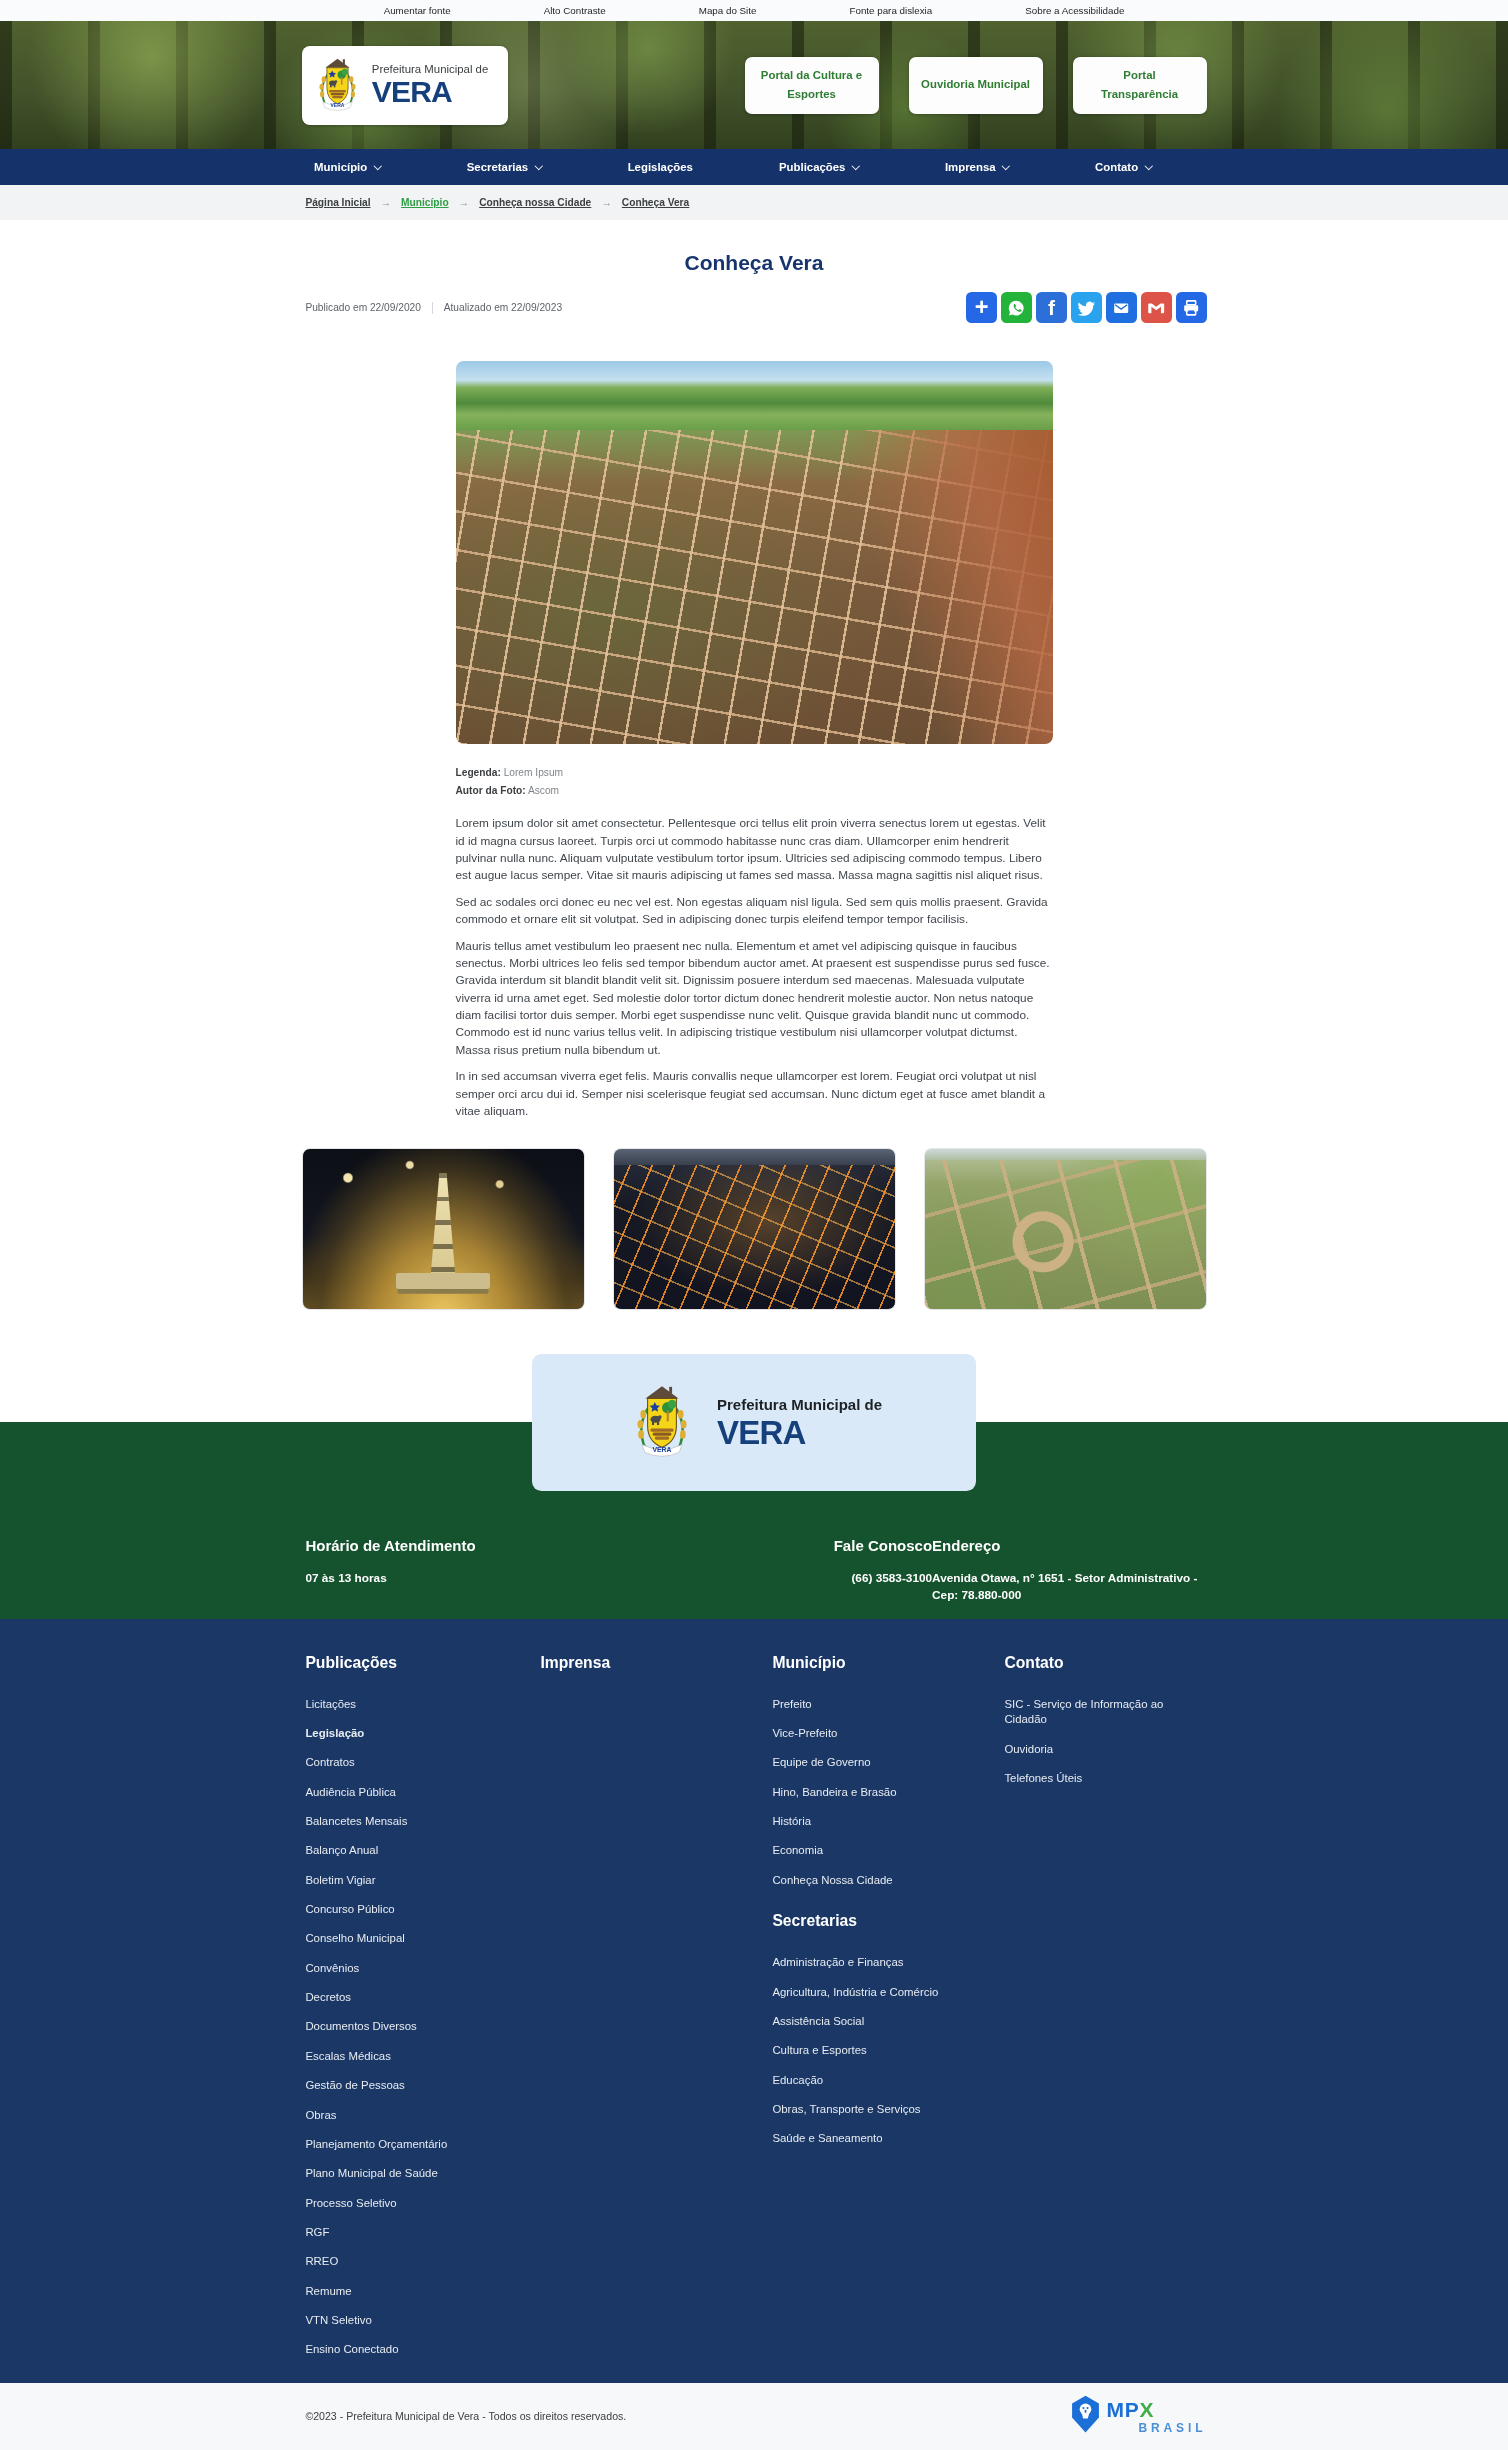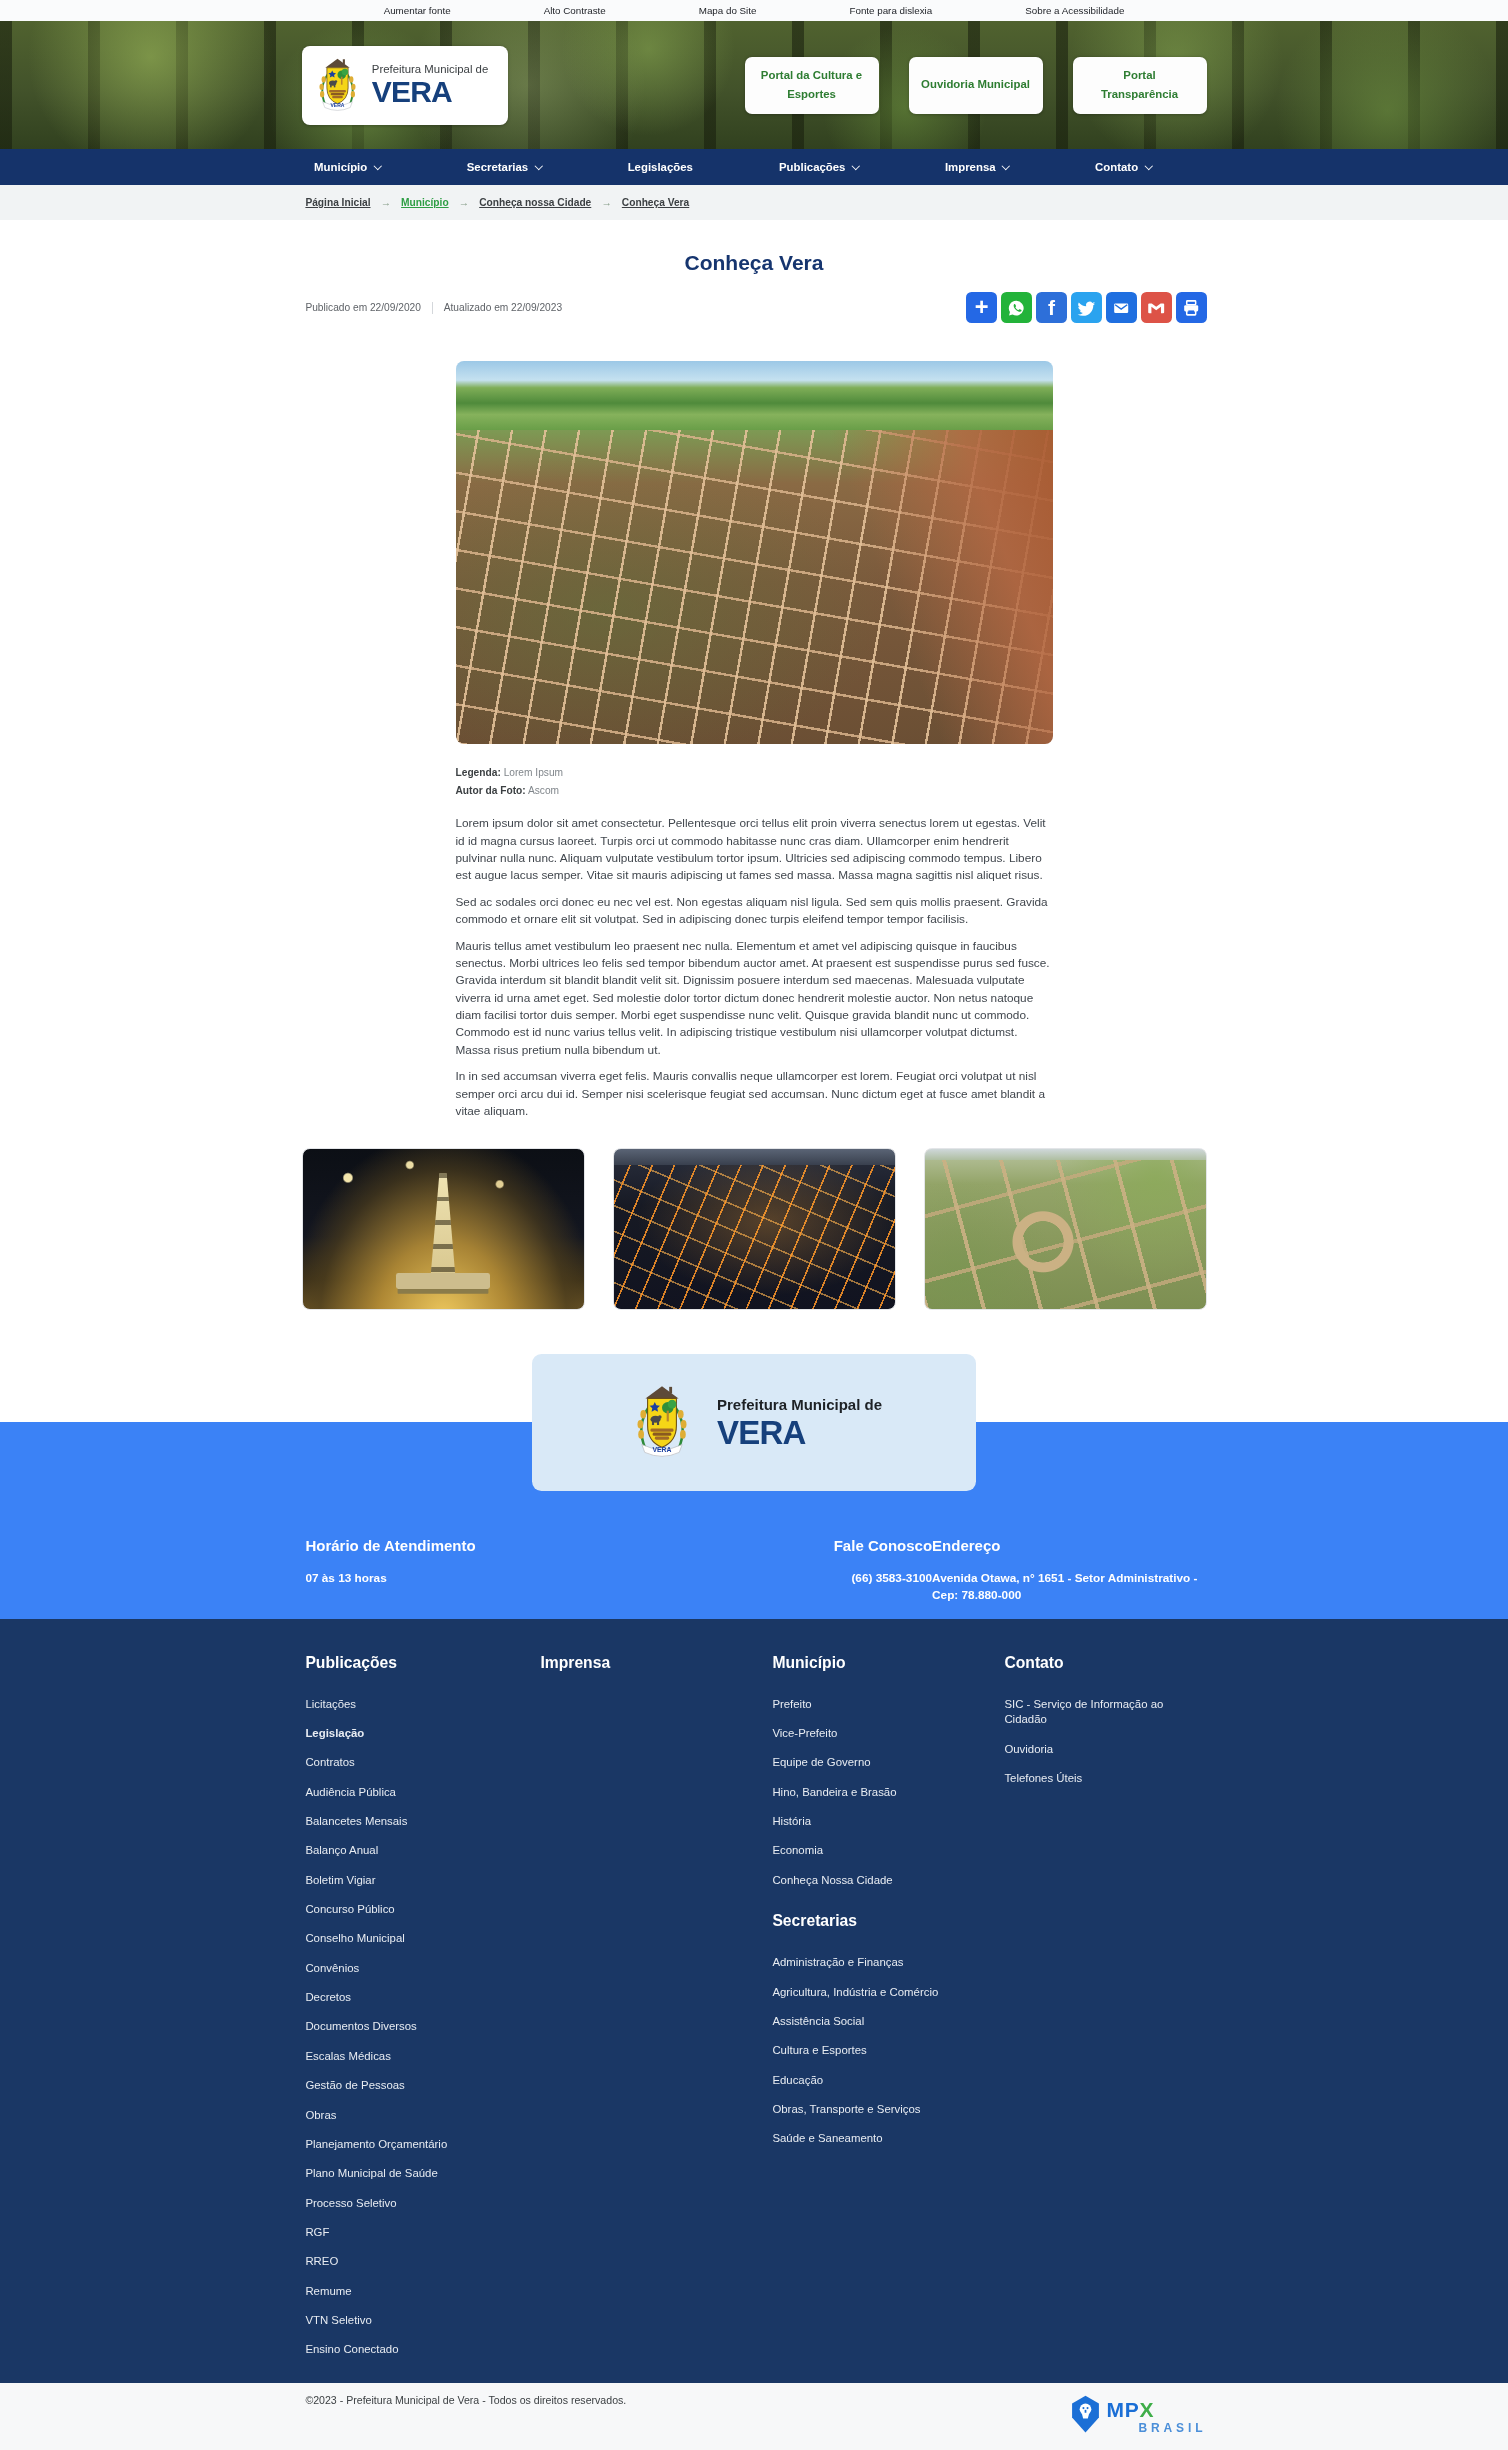--- a/index.html
+++ b/index.html
@@ -142,35 +142,35 @@
 
   
   .fcard {
     width:444px; height:137px; background:#d9e9f7; border-radius:9.4px;
     margin:44px auto -69px; position:relative; z-index:2;
     display:flex; align-items:center; justify-content:center; gap:19px;
   }
   .fcard-text1 { font-size:15px; font-weight:700; color:#1d2125; margin-bottom:3.1px; }
   .fcard-text2 { font-size:33px; font-weight:800; color:#16407c; letter-spacing:-0.8px; line-height:1; }
 
-  .fband1 { background:#3b82f6; padding:115px 0 14px; }
+  .fband1 { background:#14532d; padding:115px 0 14px; }
   .fb1-inner { display:flex; color:#fff; padding-left:3.9px; }
   .fb1-col1 { width:318px; } .fb1-col2 { width:310px;text-align:right; } .fb1-col3 { width:275px; }
   .fb1-heading { font-size:15px; font-weight:700; margin:0 0 15.7px; }
   .fb1-value { font-size:11.8px; font-weight:600; line-height:17.3px; }
 
   .fband2 { background:#1a3765; padding:35px 0 11px; color:#fff; }
   .fb2-inner { display:grid; grid-template-columns:235px 232px 232px 203px; padding-left:3.9px; align-items:start; }
   .fsec h3 { font-size:15.7px; font-weight:700; margin:0 0 25px; color:#fff; }
   .fsec h3.sec2 { margin-top:23.6px; }
   .flink { font-size:11.4px; color:#e8ecf2; margin-bottom:13.4px; line-height:1.4; cursor:pointer; }
   .flink.bold { font-weight:700; }
 
   .bottombar { background:#f7f8f9; height:67px; display:flex; align-items:center; }
-  .bb-inner { display:flex; width:905px; margin:0 auto; padding-left:3.9px;gap:6px; }
+  .bb-inner { display:flex; align-items:center; width:905px; margin:0 auto; padding-left:3.9px;gap:6px; }
   .copyright { font-size:10.6px; color:#3c4043; }
   .mpx { margin-left:auto; display:flex; align-items:center; gap:3.9px; }
   .mpx-texts { display:flex; flex-direction:column; line-height:1; }
   .mpx-main { font-size:21px; font-weight:800; color:#1b6fd6; letter-spacing:0.8px; }
   .mpx-main .x { color:#3fae49; }
   .mpx-sub { font-size:12px; letter-spacing:3.9px; color:#4b8fd9; margin-top:1.6px; font-weight:700;padding-left:32px; }
 </style>
 </head>
 <body>
 

